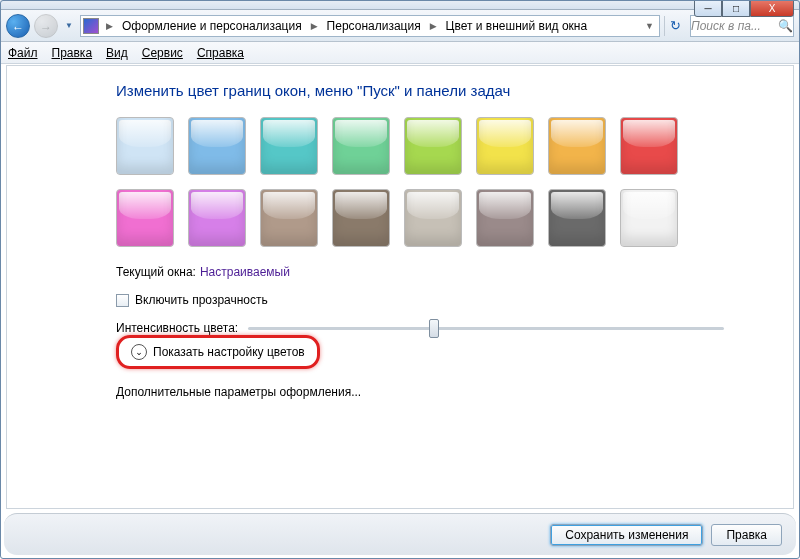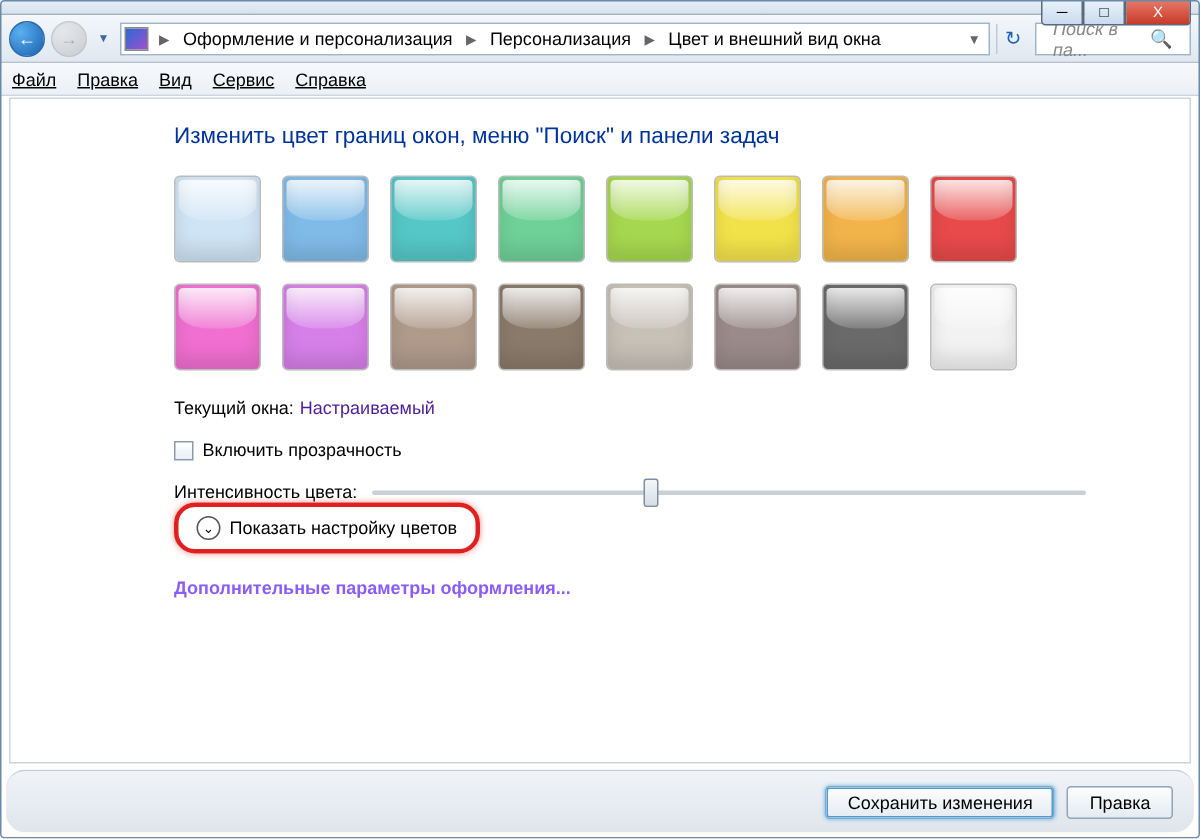--- a/index.html
+++ b/index.html
@@ -16,21 +16,21 @@
 
 .navbar { height: 32px; background: linear-gradient(to bottom,#f4f7fb,#dfe8f1); border-bottom:1px solid #b6c2ce; display:flex; align-items:center; padding: 0 6px; gap:4px; }
 .navbtn { width:24px; height:24px; border-radius:50%; background: radial-gradient(circle at 30% 30%, #5ab0f0,#1a5fb0); border:1px solid #2a6aa8; display:flex; align-items:center; justify-content:center; color:#fff; font-size:12px; cursor:pointer;}
 .navbtn.fwd { opacity:0.45; background: radial-gradient(circle at 30% 30%, #ddd,#aaa); border-color:#999; color:#666;}
 .navdrop { width:14px; height:20px; display:flex; align-items:center; justify-content:center; color:#3a6aa0; font-size:8px; cursor:pointer;}
 .addrbar { flex:1; height:22px; background:#fff; border:1px solid #9fb5c9; display:flex; align-items:center; padding:0 2px; gap:4px; font-size:12px;}
 .addricon { width:16px; height:16px; background:linear-gradient(135deg,#2a6ad0,#a050d0); border:1px solid #888; display:flex; align-items:center; justify-content:center;}
 .crumb { color:#000; cursor:pointer; padding:0 2px;}
 .crumb-sep { color:#666; font-size:9px; padding:0 3px;}
 .addr-refresh { width:22px; height:20px; display:flex; align-items:center; justify-content:center; border-left:1px solid #c0cad4; color:#1a5fb0; font-size:13px; cursor:pointer;}
-.searchbox { width:104px; height:22px; background:#fff; border:1px solid #9fb5c9; display:flex; align-items:center; padding:0 11px; gap:4px; font-size:12px; color:#888; font-style:italic;}
+.searchbox { width:104px; height:22px; background:#fff; border:1px solid #9fb5c9; display:flex; align-items:center; padding:0 0; gap:4px; font-size:12px; color:#888; font-style:italic;}
 .searchbox .mg { color:#2a6aa8; font-style:normal;}
 
 
 .menubar { height:22px; background:linear-gradient(to bottom,#f7f9fc,#ebf0f6); border-bottom:1px solid #ccd5de; display:flex; align-items:center; padding:0 8px; gap:14px; font-size:12px;}
 .menuitem { cursor:pointer; }
 .menuitem u { text-decoration:underline; }
 
 
 .content { padding: 18px 36px 0 116px; }
 .heading { color:#003399; font-size:15px; font-weight:400; margin-bottom:18px;}
@@ -45,21 +45,21 @@
 .checkbox { width:13px; height:13px; border:1px solid #8a9aaa; background:linear-gradient(to bottom,#fff,#e8eef4); margin-right:6px; cursor:pointer;}
 
 .slider-row { display:flex; align-items:center; font-size:12px; gap:10px; }
 .slider-track { flex:1; height:3px; background:#c8d0d8; position:relative; border-radius:2px; margin-right:40px;}
 .slider-thumb { position:absolute; top:-8px; left:38%; width:10px; height:19px; background:linear-gradient(to bottom,#f4f7fa,#d5dde6); border:1px solid #7f8f9f; border-radius:2px; cursor:pointer;}
 
 .expander { display:inline-flex; align-items:center; gap:6px; font-size:12px; cursor:pointer; padding:4px 8px;}
 .expander-circle { width:16px; height:16px; border:1px solid #555; border-radius:50%; display:flex; align-items:center; justify-content:center; font-size:9px; background:#fff;}
 .highlight { border:3px solid #e02020; border-radius:14px; display:inline-block; padding:2px 4px; box-shadow:0 0 4px rgba(224,32,32,0.5);}
 
-.link { color:#8b5cf6; font-size:12px; cursor:pointer; margin-top:16px; display:inline-block;font-weight:bold;}
+.link { color:#000000; font-size:12px; cursor:pointer; margin-top:16px; display:inline-block;}
 
 
 .bottombar { position:absolute; bottom:4px; left:4px; right:4px; height:42px; background:linear-gradient(to bottom,#f0f3f7,#dfe5ec); border-top:1px solid #c4ccd4; display:flex; align-items:center; justify-content:flex-end; padding:0 14px; gap:8px;border-radius:13px;}
 .btn { height:22px; padding:0 14px; font-size:12px; border:1px solid #8fa5bb; background:linear-gradient(to bottom,#fdfdfd,#e4ebf2); border-radius:3px; cursor:pointer; display:flex; align-items:center;}
 .btn.primary { box-shadow:0 0 0 1px #3fa0e0 inset, 0 0 3px #55b0f0;}
 
 .outer-border { position:absolute; inset:0; border:1px solid #6a88a8; pointer-events:none; border-radius:3px;}
 .inner-frame { position:absolute; top:65px; left:6px; right:6px; bottom:50px; border:1px solid #ccd4dc; pointer-events:none;}
 </style>
 </head>
@@ -97,21 +97,21 @@
 
 <div class="menubar">
   <span class="menuitem"><u>Файл</u></span>
   <span class="menuitem"><u>Правка</u></span>
   <span class="menuitem"><u>Вид</u></span>
   <span class="menuitem"><u>Сервис</u></span>
   <span class="menuitem"><u>Справка</u></span>
 </div>
 
 <div class="content">
-  <div class="heading">Изменить цвет границ окон, меню "Поиск" и панели задач</div>
+  <div class="heading">Изменить цвет границ окон, меню "Пуск" и панели задач</div>
 
   <div class="swatches" id="swatches">
       <div class="swatch" style="background: rgb(207, 228, 245);"></div>
       <div class="swatch" style="background: rgb(127, 187, 232);"></div>
       <div class="swatch" style="background: rgb(85, 199, 199);"></div>
       <div class="swatch" style="background: rgb(111, 209, 151);"></div>
       <div class="swatch" style="background: rgb(166, 216, 79);"></div>
       <div class="swatch" style="background: rgb(242, 226, 74);"></div>
       <div class="swatch" style="background: rgb(242, 180, 74);"></div>
       <div class="swatch" style="background: rgb(232, 74, 74);"></div>

